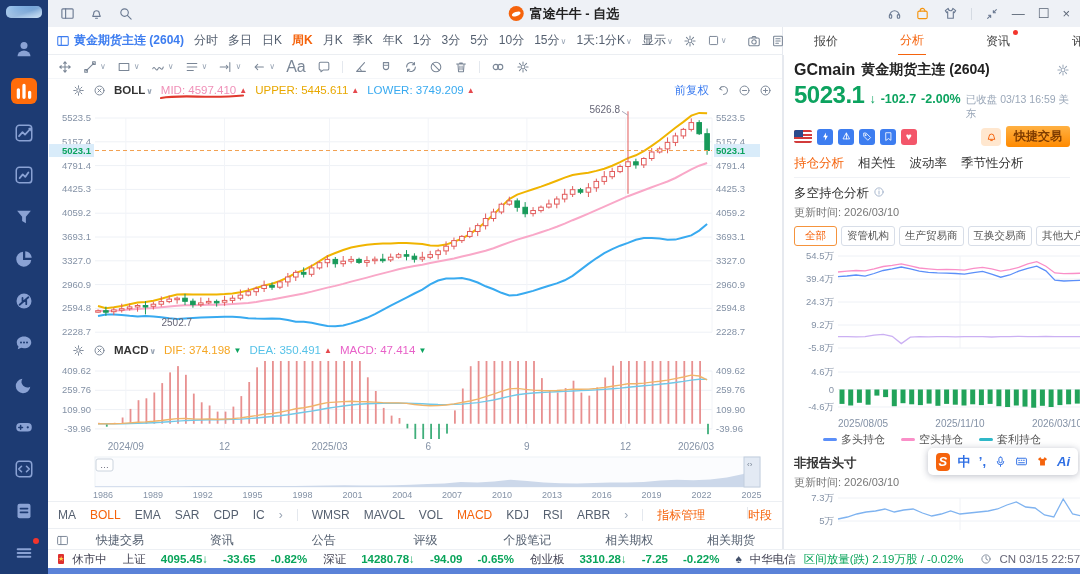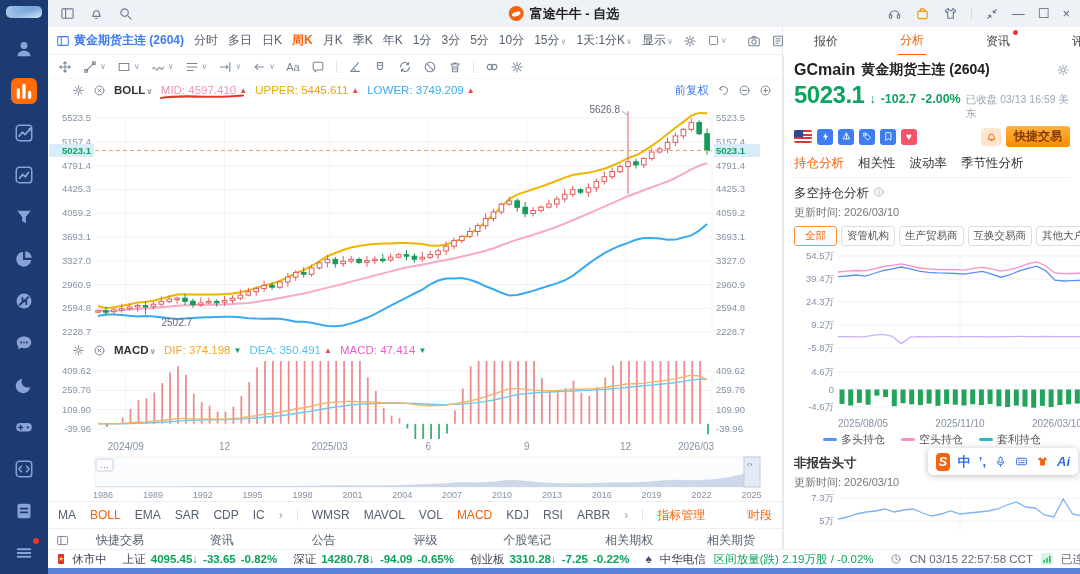--- a/index.html
+++ b/index.html
@@ -85,21 +85,21 @@
   .pill{border:1px solid #d8dee8;border-radius:3px;padding:2px 5px;font-size:10.5px;color:#555;cursor:pointer;white-space:nowrap;}
   .pill.active{color:#f5630c;border-color:#f5933c;padding:2px 10px;}
   .legend{display:flex;justify-content:center;gap:16px;font-size:11px;color:#555;margin-top:1px;}
   .legend .li{display:flex;align-items:center;gap:4px;}
   .legend .sw{width:14px;height:2.5px;border-radius:2px;}
   
   .statusbar{position:absolute;left:48px;top:549px;width:1032px;height:19px;background:#fff;border-top:1px solid #edf0f4;display:flex;align-items:center;font-size:11.5px;color:#445;padding:0 10px;box-sizing:border-box;gap:8px;white-space:nowrap;}
   .statusbar .grn{color:#09a45a;font-weight:bold;}
   .cnflag{width:15px;height:10px;background:#de2f2f;border-radius:1px;color:#ffd84d;font-size:7px;line-height:10px;text-align:center;}
   .sbdiv{width:1px;height:11px;background:#e4e8ee;}
-  .idx{display:flex;gap:5px;align-items:center;}
+  .idx{display:flex;gap:15px;align-items:center;}
   .bottomstrip{position:absolute;left:48px;top:568px;width:1032px;height:6px;background:#5b82d8;}
   
   .imebar{position:absolute;left:928px;top:448px;width:150px;height:27px;background:#fff;border-radius:5px;box-shadow:0 1px 7px rgba(30,40,70,.3);display:flex;align-items:center;gap:8px;padding:0 8px;box-sizing:border-box;z-index:20;}
   .ime-s{width:18px;height:18px;background:#f5630c;border-radius:4px;color:#fff;font-weight:bold;font-style:italic;font-size:13px;display:flex;align-items:center;justify-content:center;}
   .ime-t{color:#2f6fe4;font-weight:bold;font-size:13px;cursor:pointer;}
   .ime-i{color:#2f6fe4;display:flex;cursor:pointer;}
   .ime-shirt{color:#f5630c;display:flex;cursor:pointer;}
   svg{display:block;}
   .ic{display:inline-flex;}
 </style>
@@ -357,21 +357,21 @@
             <path d="M2.5 8h9M11.5 8l-2-2M11.5 8l-2 2M13.5 3v10"></path>
           </svg>
           <span class="caret">∨</span>
         </span>
         <span class="grp">
           <svg viewBox="0 0 16 16" width="14" height="14" fill="none" stroke="currentColor" stroke-width="1.2" stroke-linecap="round" stroke-linejoin="round">
             <path d="M13 8H3.5M3.5 8l3-3M3.5 8l3 3"></path>
           </svg>
           <span class="caret">∨</span>
         </span>
-        <span class="grp" style="font-size:11px;color:#7a8696;">Aa</span>
+        <span class="grp" style="font-size:16px;color:#7a8696;">Aa</span>
         <span class="grp">
           <svg viewBox="0 0 16 16" width="14" height="14" fill="none" stroke="currentColor" stroke-width="1.2" stroke-linecap="round" stroke-linejoin="round">
             <path d="M2.5 4a1.5 1.5 0 011.5-1.5h8A1.5 1.5 0 0113.5 4v6a1.5 1.5 0 01-1.5 1.5H7l-2.5 2v-2H4A1.5 1.5 0 012.5 10z"></path>
           </svg>
         </span>
         <span class="vdiv"></span>
         <span class="grp">
           <svg viewBox="0 0 16 16" width="14" height="14" fill="none" stroke="currentColor" stroke-width="1.2" stroke-linecap="round" stroke-linejoin="round">
             <path d="M3 13L12 3M3 13h10M8.5 13a5.5 5.5 0 00-1.8-3.2"></path>
           </svg>

